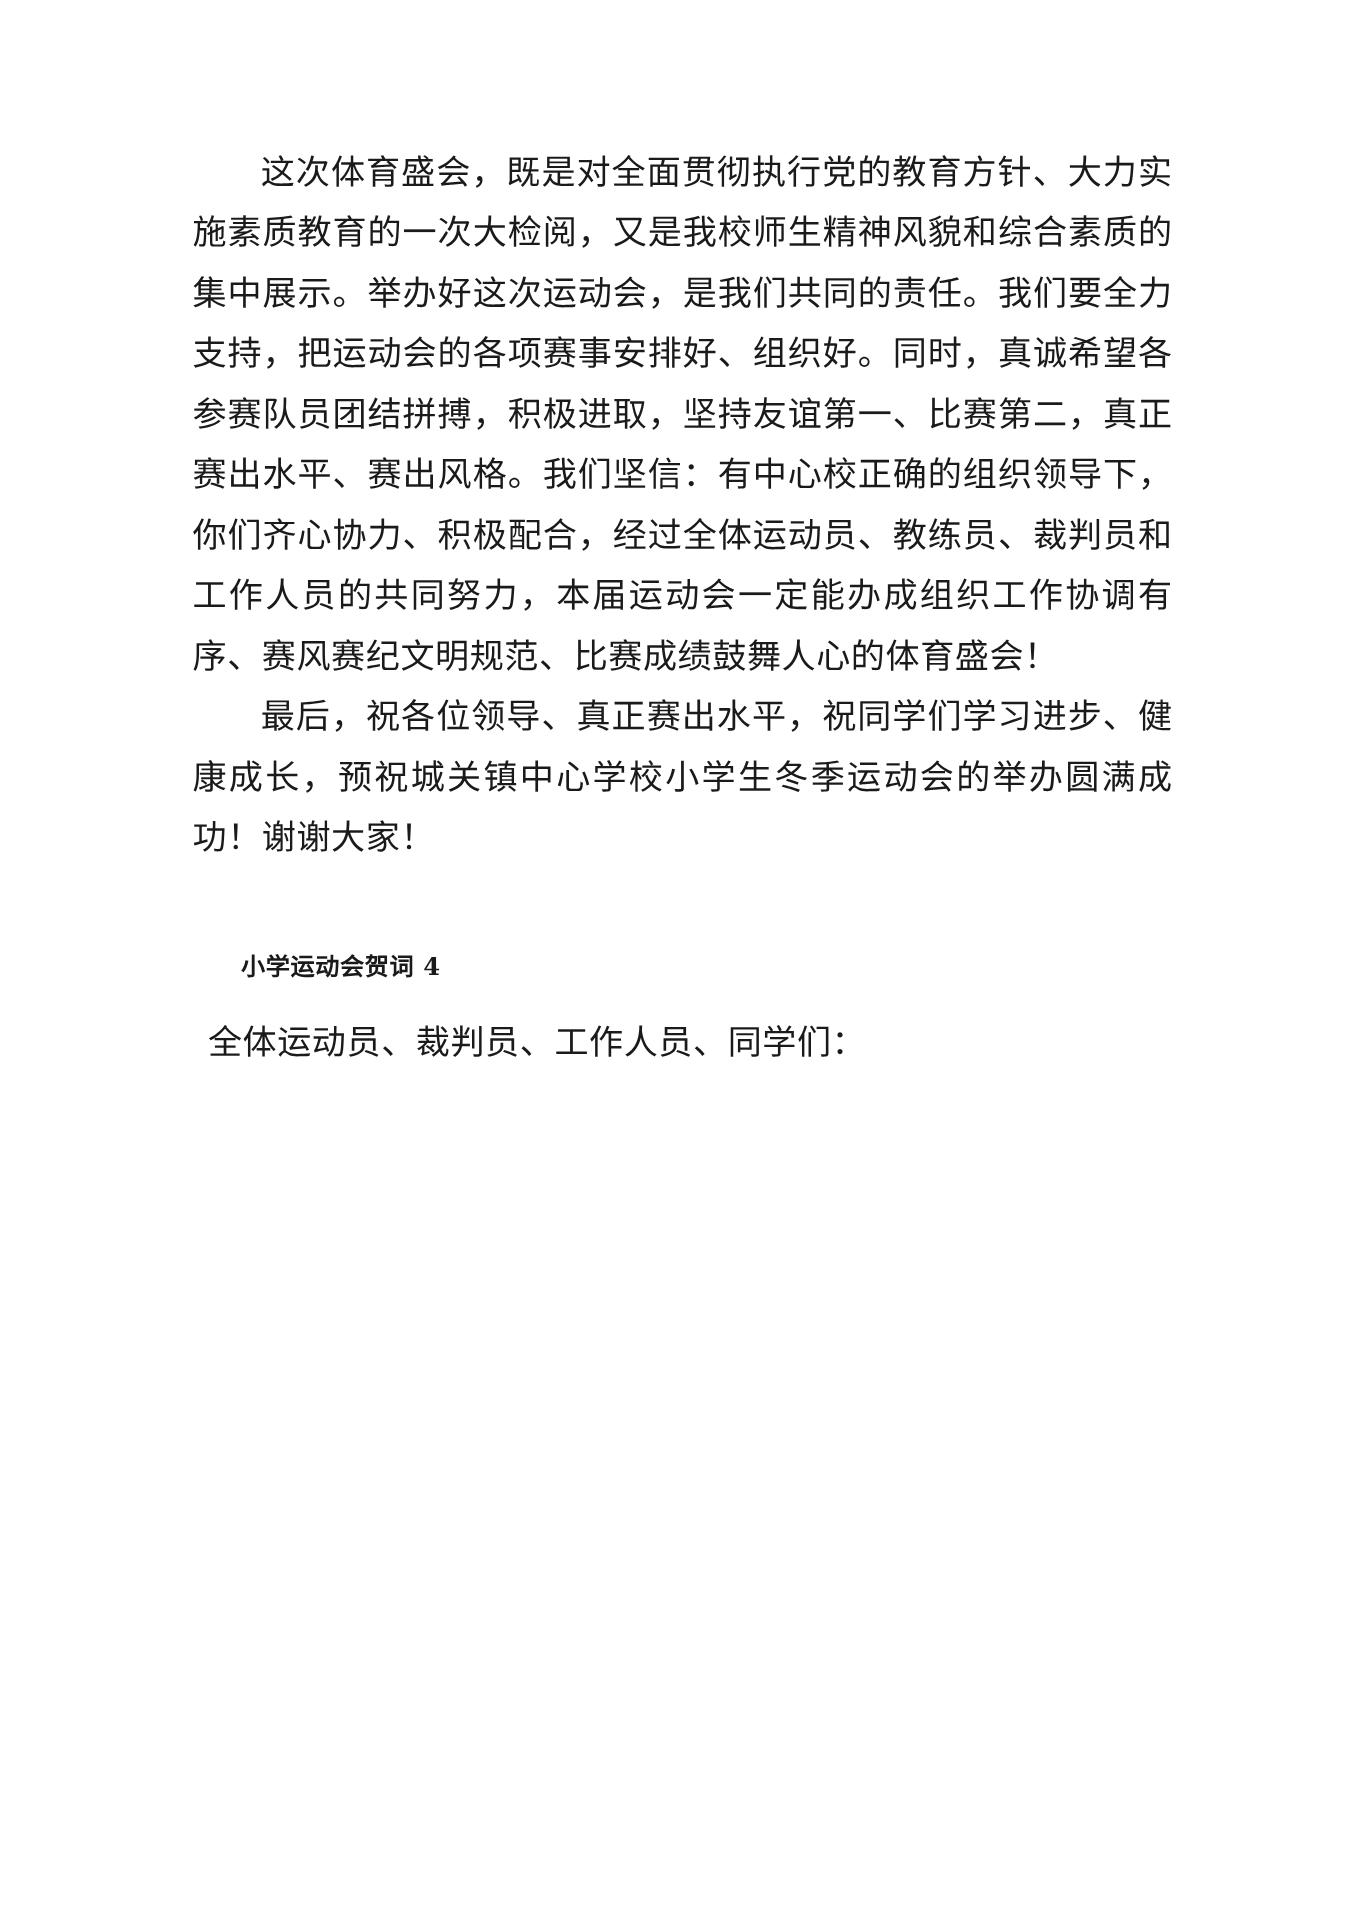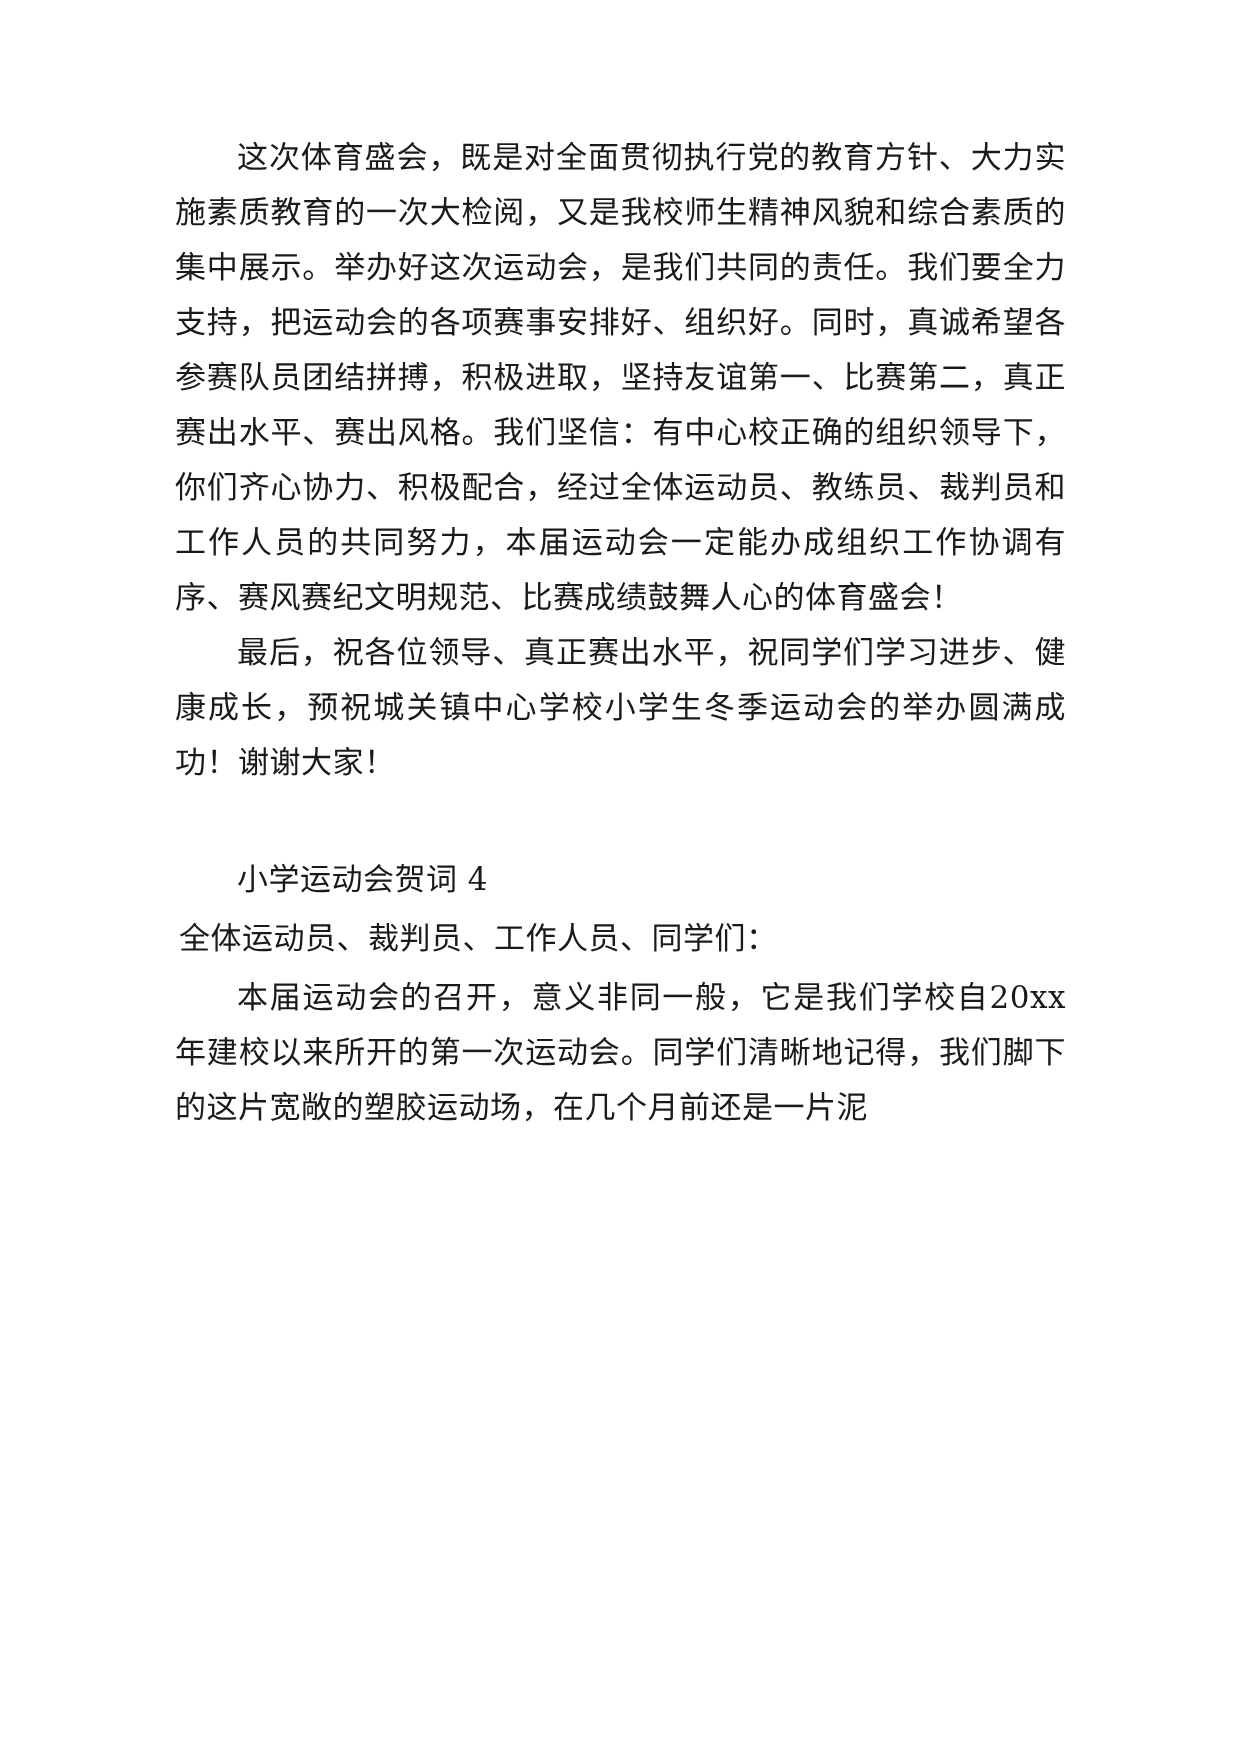--- a/index.html
+++ b/index.html
@@ -26,28 +26,28 @@
     line-height: 55px;
     text-align: justify;
     text-justify: inter-ideograph;
     letter-spacing: 0.5px;
   }
   p.para {
     margin: 0;
     text-indent: 2em;
   }
   p.flush {
-    margin: 4px;
+    margin: 14px;
     text-indent: 0;
   }
   .heading {
     margin: 0;
     text-indent: 2em;
-    font-weight: normal;
-    font-size: 31px;
+    font-weight: bold;
+    font-size: 22px;
     line-height: 55px;
   }
   .gap-large {
     height: 62px;
   }
 </style>
 </head>
 <body>
 
 <div class="page">
@@ -57,16 +57,15 @@
 
     <p class="para">最后，祝各位领导、真正赛出水平，祝同学们学习进步、健康成长，预祝城关镇中心学校小学生冬季运动会的举办圆满成功！谢谢大家！</p>
 
     <div class="gap-large"></div>
 
     <p class="heading">小学运动会贺词 4</p>
 
     <p class="flush">全体运动员、裁判员、工作人员、同学们：</p>
 
 
-    <p class="para">本届运动会的召开，意义非同一般，它是我们学校自20xx年建校以来所开的第一次运动会。同学们清晰地记得，我们脚下的这片宽敞的塑胶运动场，在几个月前还是一片泥</p>
 
   </div>
 </div>
 
 </body></html>

